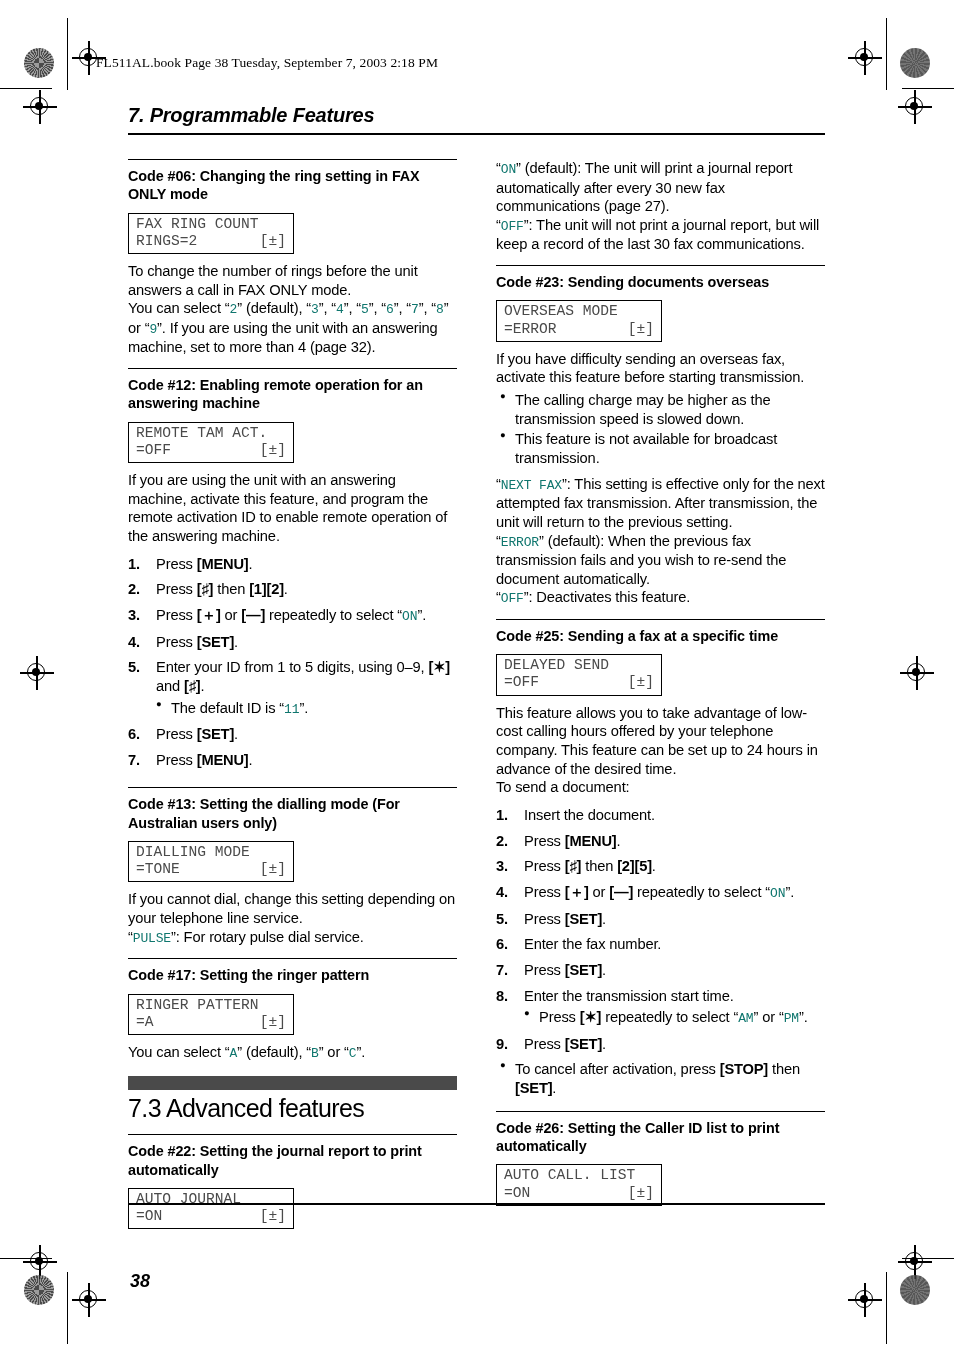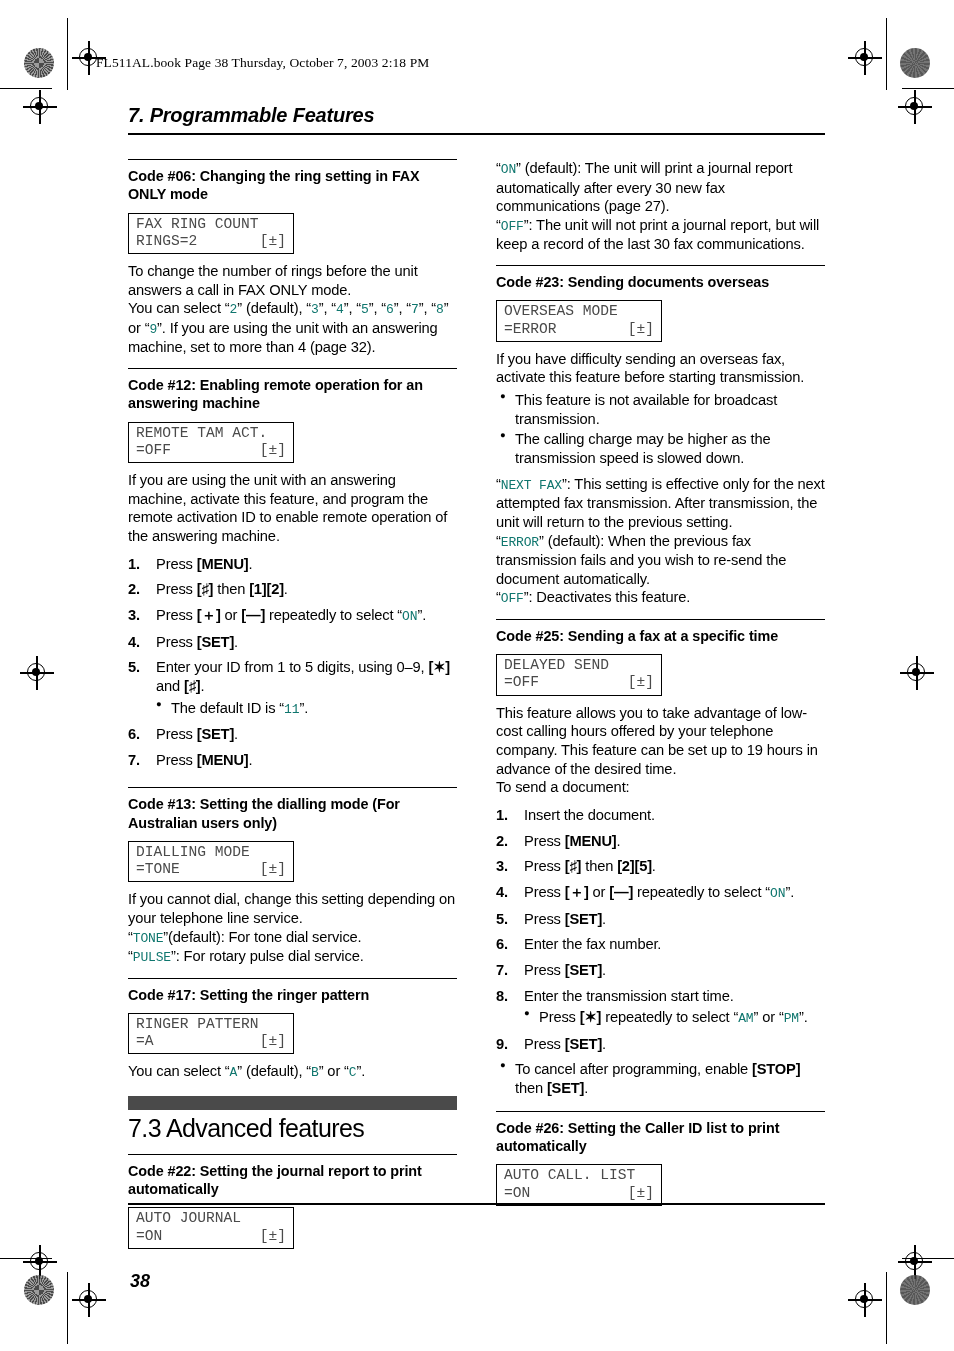--- a/index.html
+++ b/index.html
@@ -337,21 +337,21 @@
   </div>
   <div class="halftone dark" style="left:900px; top:1275px;"></div>
   <div class="cropline" style="left:886px; top:1272px; width:1.4px; height:72px;"></div>
   <div class="regmark" style="left:848px; top:1283px;">
     <div class="vline"></div>
       <div class="hline"></div>
       <div class="ring"></div>
       <div class="dot"></div>
   </div>
 
-  <div class="filestamp">FL511AL.book  Page 38  Thursday, October 7, 2003  2:18 PM</div>
+  <div class="filestamp">FL511AL.book  Page 38  Tuesday, September 7, 2003  2:18 PM</div>
 
   <div class="content">
 
     <h1 class="chapter-title">7. Programmable Features</h1>
     <div class="rule-heavy"></div>
 
     <div class="columns">
 
       <div class="col">
 
@@ -403,21 +403,20 @@
           <div class="sec-rule"></div>
           <h2 class="sec-head">Code #13: Setting the dialling mode (For Australian users only)</h2>
           <div class="lcd">
             <div class="line1">DIALLING MODE</div>
             <div class="line2">
               <span>=TONE</span>
               <span>[±]</span>
             </div>
           </div>
           <p class="body">If you cannot dial, change this setting depending on your telephone line service.</p>
-          <p class="body"><span>“</span><span class="mono">TONE</span><span>”(default): For tone dial service.</span></p>
           <p class="body"><span>“</span><span class="mono">PULSE</span><span>”: For rotary pulse dial service.</span></p>
         </section>
 
         <div class="gap"></div>
 
         <section>
           <div class="sec-rule"></div>
           <h2 class="sec-head">Code #17: Setting the ringer pattern</h2>
           <div class="lcd">
             <div class="line1">RINGER PATTERN</div>
@@ -460,60 +459,60 @@
           <h2 class="sec-head">Code #23: Sending documents overseas</h2>
           <div class="lcd">
             <div class="line1">OVERSEAS MODE</div>
             <div class="line2">
               <span>=ERROR</span>
               <span>[±]</span>
             </div>
           </div>
           <p class="body">If you have difficulty sending an overseas fax, activate this feature before starting transmission.</p>
           <ul class="bullets">
+            <li>The calling charge may be higher as the transmission speed is slowed down.</li>
             <li>This feature is not available for broadcast transmission.</li>
-            <li>The calling charge may be higher as the transmission speed is slowed down.</li>
           </ul>
           <div class="gap-sm"></div>
           <p class="body"><span>“</span><span class="mono">NEXT FAX</span><span>”: This setting is effective only for the next attempted fax transmission. After transmission, the unit will return to the previous setting.</span></p>
           <p class="body"><span>“</span><span class="mono">ERROR</span><span>” (default): When the previous fax transmission fails and you wish to re-send the document automatically.</span></p>
           <p class="body"><span>“</span><span class="mono">OFF</span><span>”: Deactivates this feature.</span></p>
         </section>
 
         <div class="gap"></div>
 
         <section>
           <div class="sec-rule"></div>
           <h2 class="sec-head">Code #25: Sending a fax at a specific time</h2>
           <div class="lcd">
             <div class="line1">DELAYED SEND</div>
             <div class="line2">
               <span>=OFF</span>
               <span>[±]</span>
             </div>
           </div>
-          <p class="body">This feature allows you to take advantage of low-cost calling hours offered by your telephone company. This feature can be set up to 19 hours in advance of the desired time.</p>
+          <p class="body">This feature allows you to take advantage of low-cost calling hours offered by your telephone company. This feature can be set up to 24 hours in advance of the desired time.</p>
           <p class="body">To send a document:</p>
           <ol class="steps">
             <li><span class="num">1.</span><span>Insert the document.</span></li>
             <li><span class="num">2.</span><span>Press </span><span class="key">[MENU]</span><span>.</span></li>
             <li><span class="num">3.</span><span>Press </span><span class="key">[♯]</span><span> then </span><span class="key">[2][5]</span><span>.</span></li>
             <li><span class="num">4.</span><span>Press </span><span class="key">[＋]</span><span> or </span><span class="key">[—]</span><span> repeatedly to select “</span><span class="mono">ON</span><span>”.</span></li>
             <li><span class="num">5.</span><span>Press </span><span class="key">[SET]</span><span>.</span></li>
             <li><span class="num">6.</span><span>Enter the fax number.</span></li>
             <li><span class="num">7.</span><span>Press </span><span class="key">[SET]</span><span>.</span></li>
             <li><span class="num">8.</span><span>Enter the transmission start time.</span>
               <ul class="subbul">
                 <li><span>Press </span><span class="key">[✶]</span><span> repeatedly to select “</span><span class="mono">AM</span><span>” or “</span><span class="mono">PM</span><span>”.</span></li>
               </ul>
             </li>
             <li><span class="num">9.</span><span>Press </span><span class="key">[SET]</span><span>.</span></li>
           </ol>
           <ul class="bullets">
-            <li><span>To cancel after programming, enable </span><span class="key">[STOP]</span><span> then </span><span class="key">[SET]</span><span>.</span></li>
+            <li><span>To cancel after activation, press </span><span class="key">[STOP]</span><span> then </span><span class="key">[SET]</span><span>.</span></li>
           </ul>
         </section>
 
         <div class="gap"></div>
 
         <section>
           <div class="sec-rule"></div>
           <h2 class="sec-head">Code #26: Setting the Caller ID list to print automatically</h2>
           <div class="lcd">
             <div class="line1">AUTO CALL. LIST</div>

